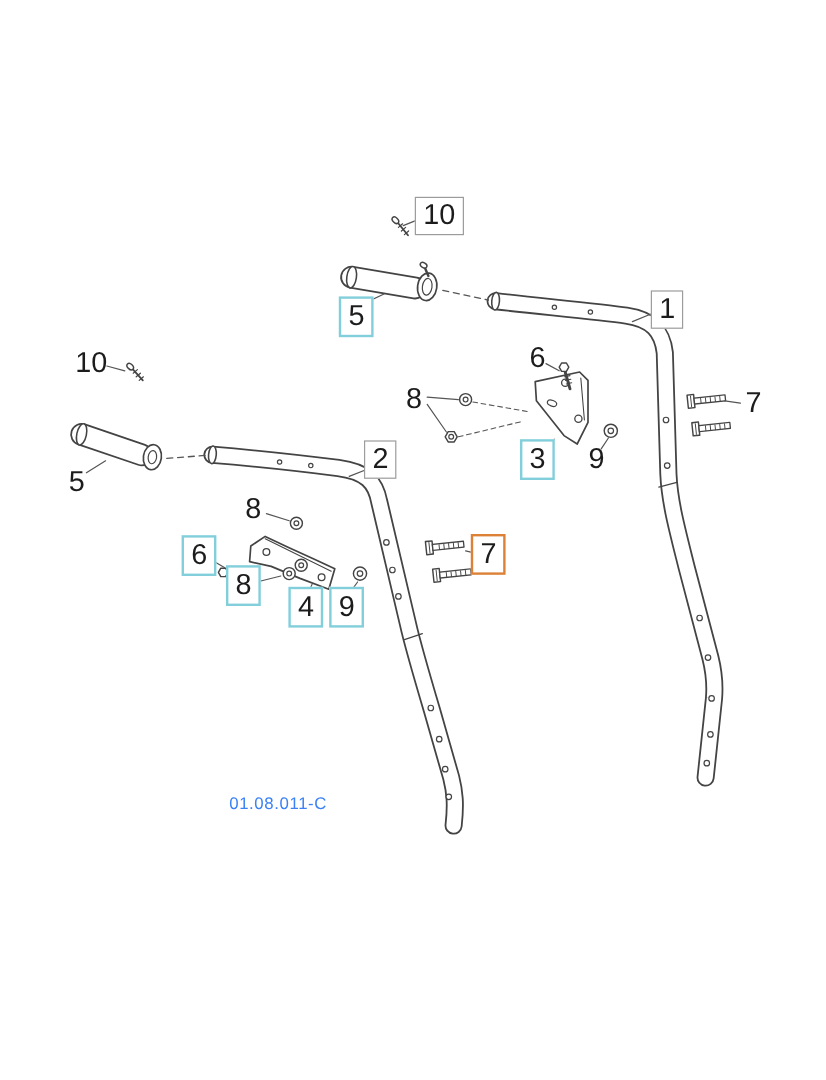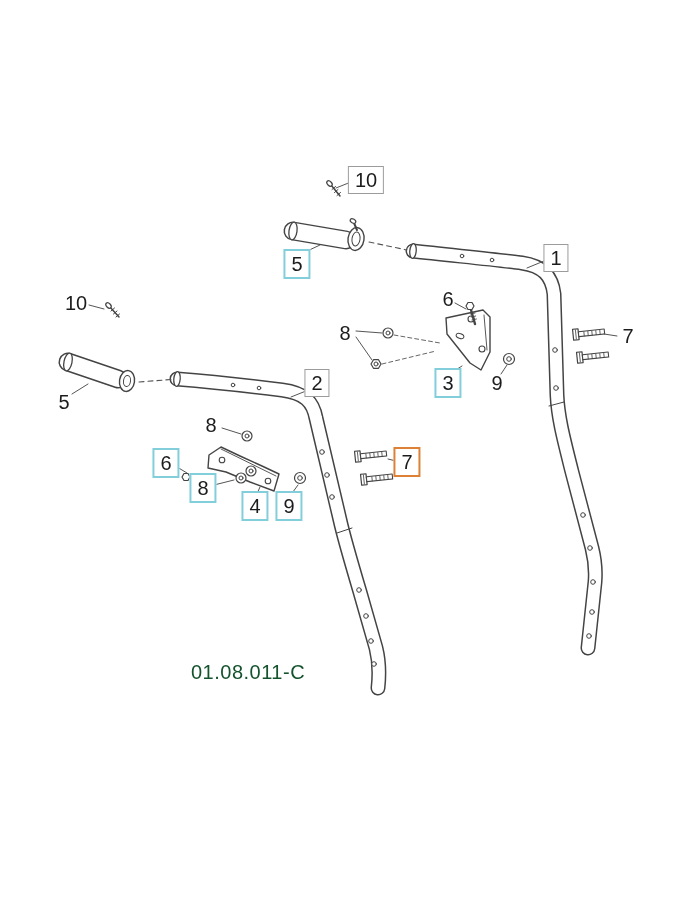--- a/index.html
+++ b/index.html
@@ -9,40 +9,40 @@
     font-family: "Liberation Sans", sans-serif;
     position: relative;
     overflow: hidden;
   }
   .stage { position: absolute; inset: 0; }
   svg.artwork { position: absolute; left: 0; top: 0; }
 
   .callout {
     position: absolute;
     transform: translate(-50%, -50%);
-    font-size: 20px;
+    font-size: 24px;
     line-height: 1;
     color: #1c1c1c;
     background: #ffffff;
     padding: 3px 6px;
     cursor: pointer;
     user-select: none;
   }
   .callout[data-style="gray"]   { border: 1px solid #9c9c9c; }
   .callout[data-style="cyan"]   { border: 2px solid #82cfdb; }
   .callout[data-style="orange"] { border: 2px solid #dd8136; }
   .callout[data-style="plain"]  { border: none; background: transparent; padding: 2px; }
 
   .drawing-number {
     position: absolute;
     left: 191px;
     top: 661px;
-    font-size: 20px;
+    font-size: 14px;
     letter-spacing: 0.5px;
-    color: #14532d;
+    color: #3b82f6;
     text-align: right;
   }
 </style>
 </head>
 <body>
 
 <div class="stage">
 
   <svg class="artwork" width="688" height="900" viewBox="0 0 688 900" fill="none" stroke-linecap="round" stroke-linejoin="round">
 

